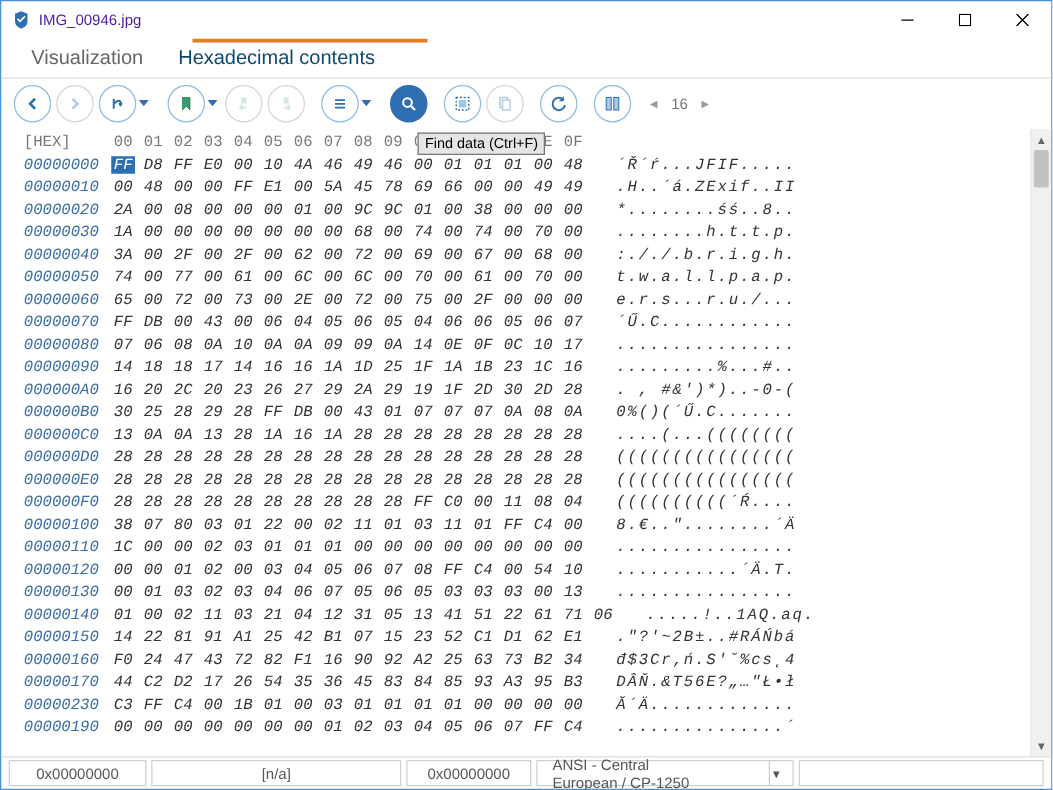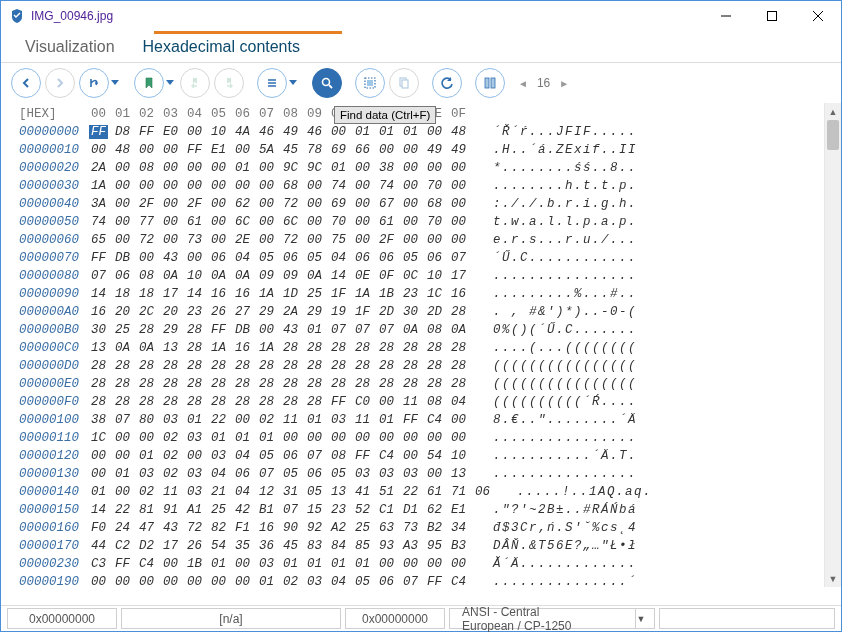--- a/index.html
+++ b/index.html
@@ -38,24 +38,24 @@
   .col-asc { width: 9px; text-align: left; }
   .data-row { display: flex; font-style: italic; }
   .data-row .col-off { color: #3a6ea5; }
   .data-row .col-hex { color: #333; }
   .data-row .col-asc { color: #333; }
   .sel { background: #2f6fb1; color: #fff; padding: 0 2px; margin-left: -2px; }
   .vscroll { width: 17px; background: #f0f0f0; display: flex; flex-direction: column; align-items: center; border-left: 1px solid #e6e6e6; }
   .vscroll .arrow { height: 17px; width: 100%; display: flex; align-items: center; justify-content: center; color: #666; font-size: 9px; }
   .vscroll .track { flex: 1; width: 100%; position: relative; }
   .vscroll .thumb { position: absolute; left: 2px; right: 2px; top: 0; height: 30px; background: #c2c2c2; border-radius: 2px; }
-  .statusbar { height: 26px; display: flex; align-items: stretch; border-top: 1px solid #ddd; padding: 2px 6px; gap: 4px; font-size: 12px; margin-top: 18px; }
+  .statusbar { height: 26px; display: flex; align-items: stretch; border-top: 1px solid #ddd; padding: 2px 6px; gap: 4px; font-size: 12px; }
   .sbox { border: 1px solid #cfcfcf; display: flex; align-items: center; justify-content: center; color: #555; padding: 0 8px; }
   .sbox.s1 { width: 110px; }
-  .sbox.s2 { width: 220px; }
+  .sbox.s2 { width: 200px; }
   .sbox.s3 { width: 100px; }
   .sbox.s4 { width: 206px; justify-content: center; gap: 48px; }
   .sbox.s4 .dropbtn { width: 16px; height: 100%; border-left: 1px solid #cfcfcf; display: flex; align-items: center; justify-content: center; font-size: 9px; color: #555;}
   .sbox.s5 { flex: 1; }
   svg { display: block; }
 </style>
 </head>
 <body>
 
 <div class="window">

